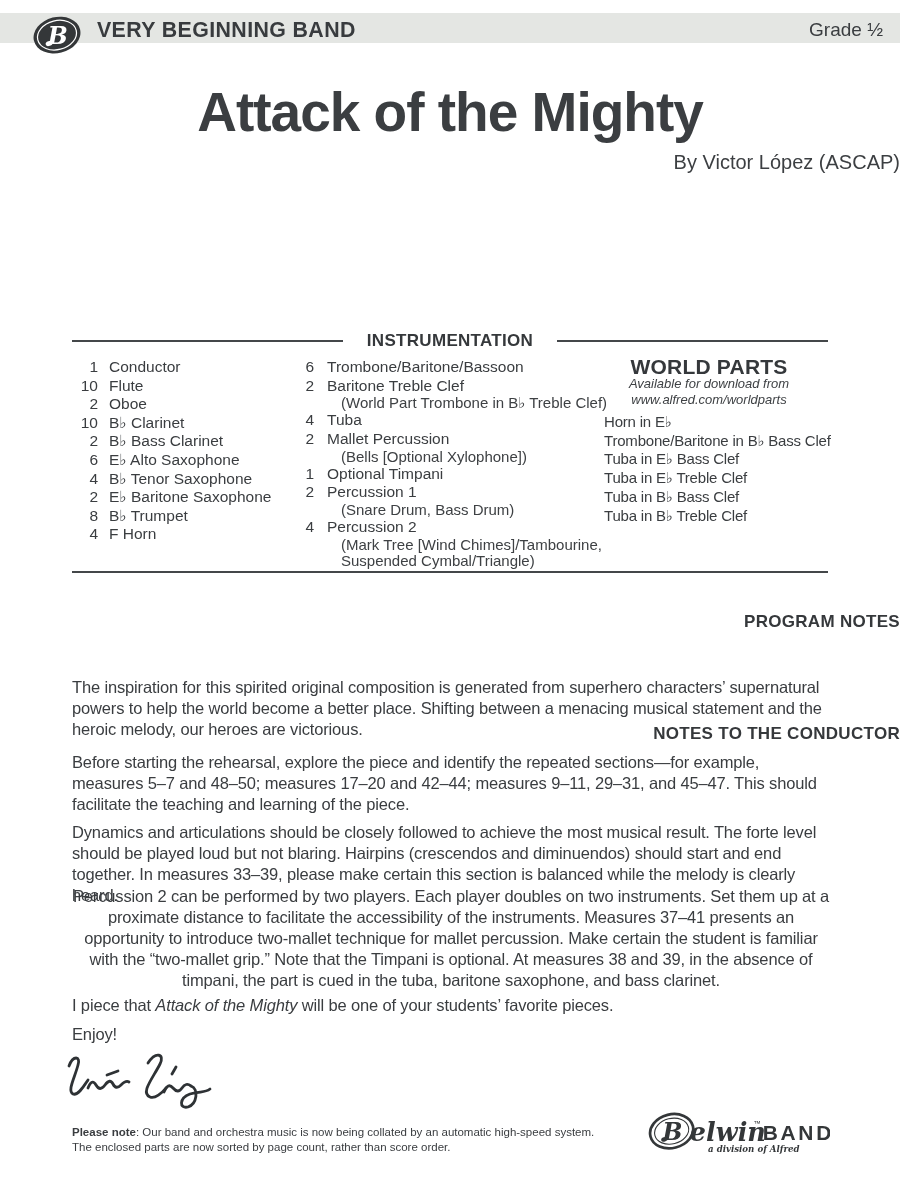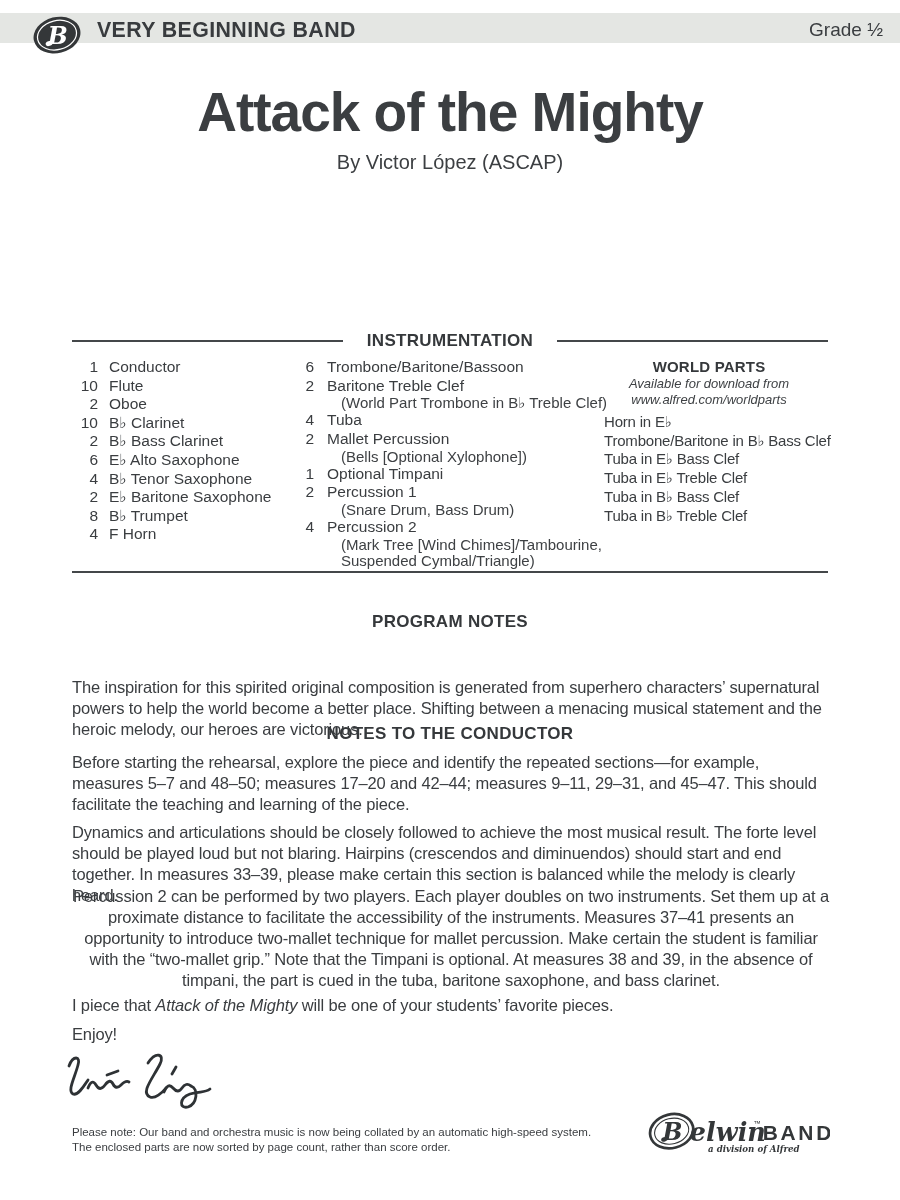--- a/index.html
+++ b/index.html
@@ -13,61 +13,61 @@
   .series{
     position:absolute;left:97px;top:17px;font-size:22px;font-weight:bold;color:#383b3e;
     letter-spacing:.4px;transform:scaleX(.97);transform-origin:left center;white-space:nowrap;
   }
   .grade{position:absolute;right:17px;top:19px;font-size:19px;color:#3a3d40;}
   
   .title{
     position:absolute;left:0;top:80px;width:900px;margin:0;text-align:center;
     font-size:55px;font-weight:bold;color:#3b3e41;letter-spacing:-1px;
   }
-  .byline{position:absolute;left:0;top:151px;width:900px;text-align:center;font-size:20px;color:#3c3f42;}
+  .byline{position:absolute;left:0;top:151px;width:900px;text-align:right;font-size:20px;color:#3c3f42;}
   
   .instr-heading{position:absolute;left:72px;top:331px;width:756px;display:flex;align-items:center;}
   .hline{flex:1;height:2px;background:#44474a;}
   .htext{margin:0 24px;font-size:17px;font-weight:bold;letter-spacing:.3px;color:#35383b;white-space:nowrap;}
   .icol{position:absolute;font-size:15.5px;line-height:18.6px;color:#3a3d40;}
   .col1{left:76px;top:358px;width:235px;}
   .col2{left:298px;top:358px;width:265px;}
   .irow{display:flex;white-space:nowrap;}
   .qty{display:inline-block;text-align:right;flex:none;}
   .col1 .qty{width:22px;margin-right:11px;}
   .col2 .qty{width:16px;margin-right:13px;}
   .isub{font-size:15px;line-height:16.2px;white-space:nowrap;color:#3e4144;}
   .col2 .isub{margin-left:43px;}
   .col3{left:584px;top:358px;width:250px;}
-  .wp-head{text-align:center;font-size:15px;font-weight:bold;letter-spacing:.2px;line-height:18px;color:#35383b;}
+  .wp-head{text-align:center;font-size:21px;font-weight:bold;letter-spacing:.2px;line-height:18px;color:#35383b;}
   .wp-note{text-align:center;font-style:italic;font-size:13px;line-height:15.5px;color:#3e4144;}
   .wp-items{margin-top:6px;padding-left:20px;font-size:15px;line-height:18.7px;letter-spacing:-.2px;}
   .wp-item{white-space:nowrap;}
   .rule{position:absolute;left:72px;top:571px;width:756px;height:2px;background:#44474a;}
   
-  .sec-head{position:absolute;left:0;width:900px;text-align:center;font-size:17px;font-weight:bold;letter-spacing:.3px;color:#35383b;}
+  .sec-head{position:absolute;left:0;width:900px;text-align:right;font-size:17px;font-weight:bold;letter-spacing:.3px;color:#35383b;}
   .ph{top:612px;}
   .ch{top:724px;}
   .body{
     position:absolute;left:72px;width:758px;margin:0;font-size:16.5px;line-height:21px;
     letter-spacing:-.15px;color:#3a3d40;
   }
   .pn{top:641px;margin-top:36px;}
   .p1{top:752px;}
   .p2{top:822px;}
   .p3{top:886px;text-align:center;}
   .closing{top:995px;}
   .enjoy{top:1024px;}
   .it{font-style:italic;}
   
   .signature{position:absolute;left:60px;top:1046px;width:155px;height:72px;}
   .sig-stroke{fill:none;stroke:#2e3235;stroke-width:2.8;stroke-linecap:round;stroke-linejoin:round;}
   
   .footnote{position:absolute;left:72px;top:1125px;font-size:11.5px;line-height:15px;color:#3a3d40;}
-  .bold{font-weight:normal;}
+  .bold{font-weight:bold;}
   .pub-logo{position:absolute;left:648px;top:1106px;width:182px;height:54px;}
   .script-b{font-family:"DejaVu Serif", serif;font-style:italic;font-weight:bold;}
   .band-word{font-family:"Liberation Sans", sans-serif;font-weight:bold;letter-spacing:3px;}
   .division{font-family:"DejaVu Serif", serif;font-style:italic;font-weight:bold;}
 </style>
 </head>
 <body>
 
 <div class="page">
 

